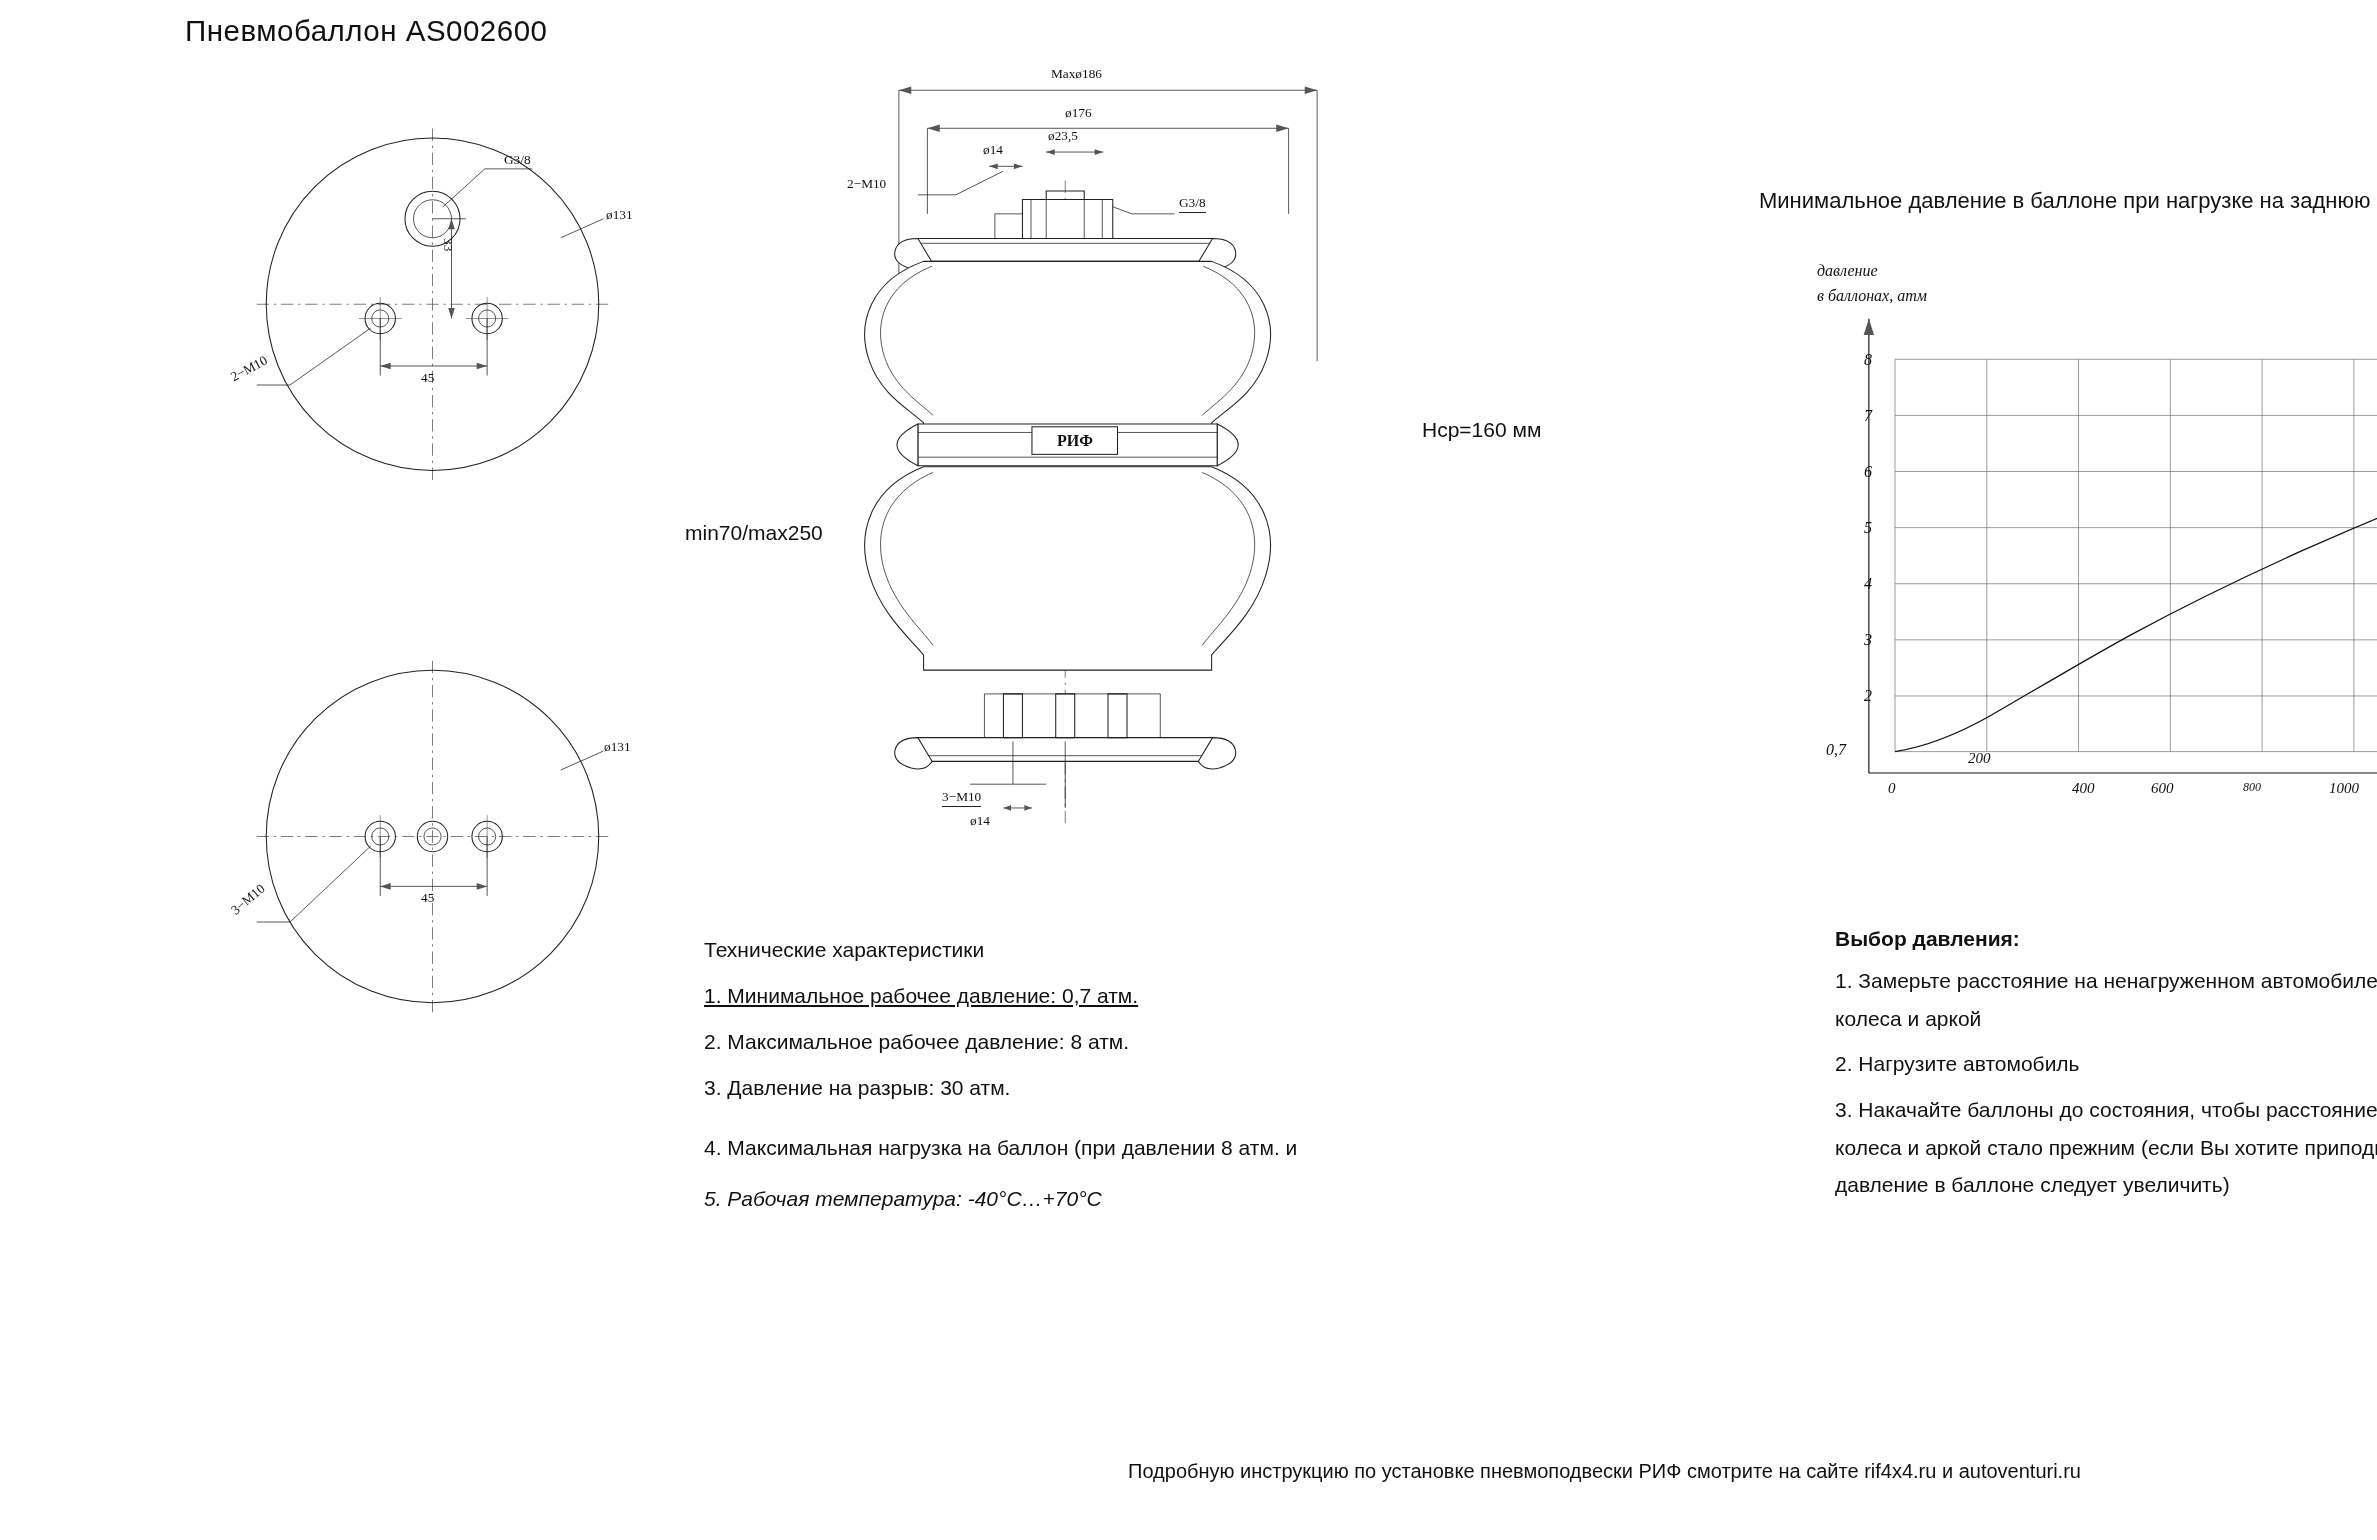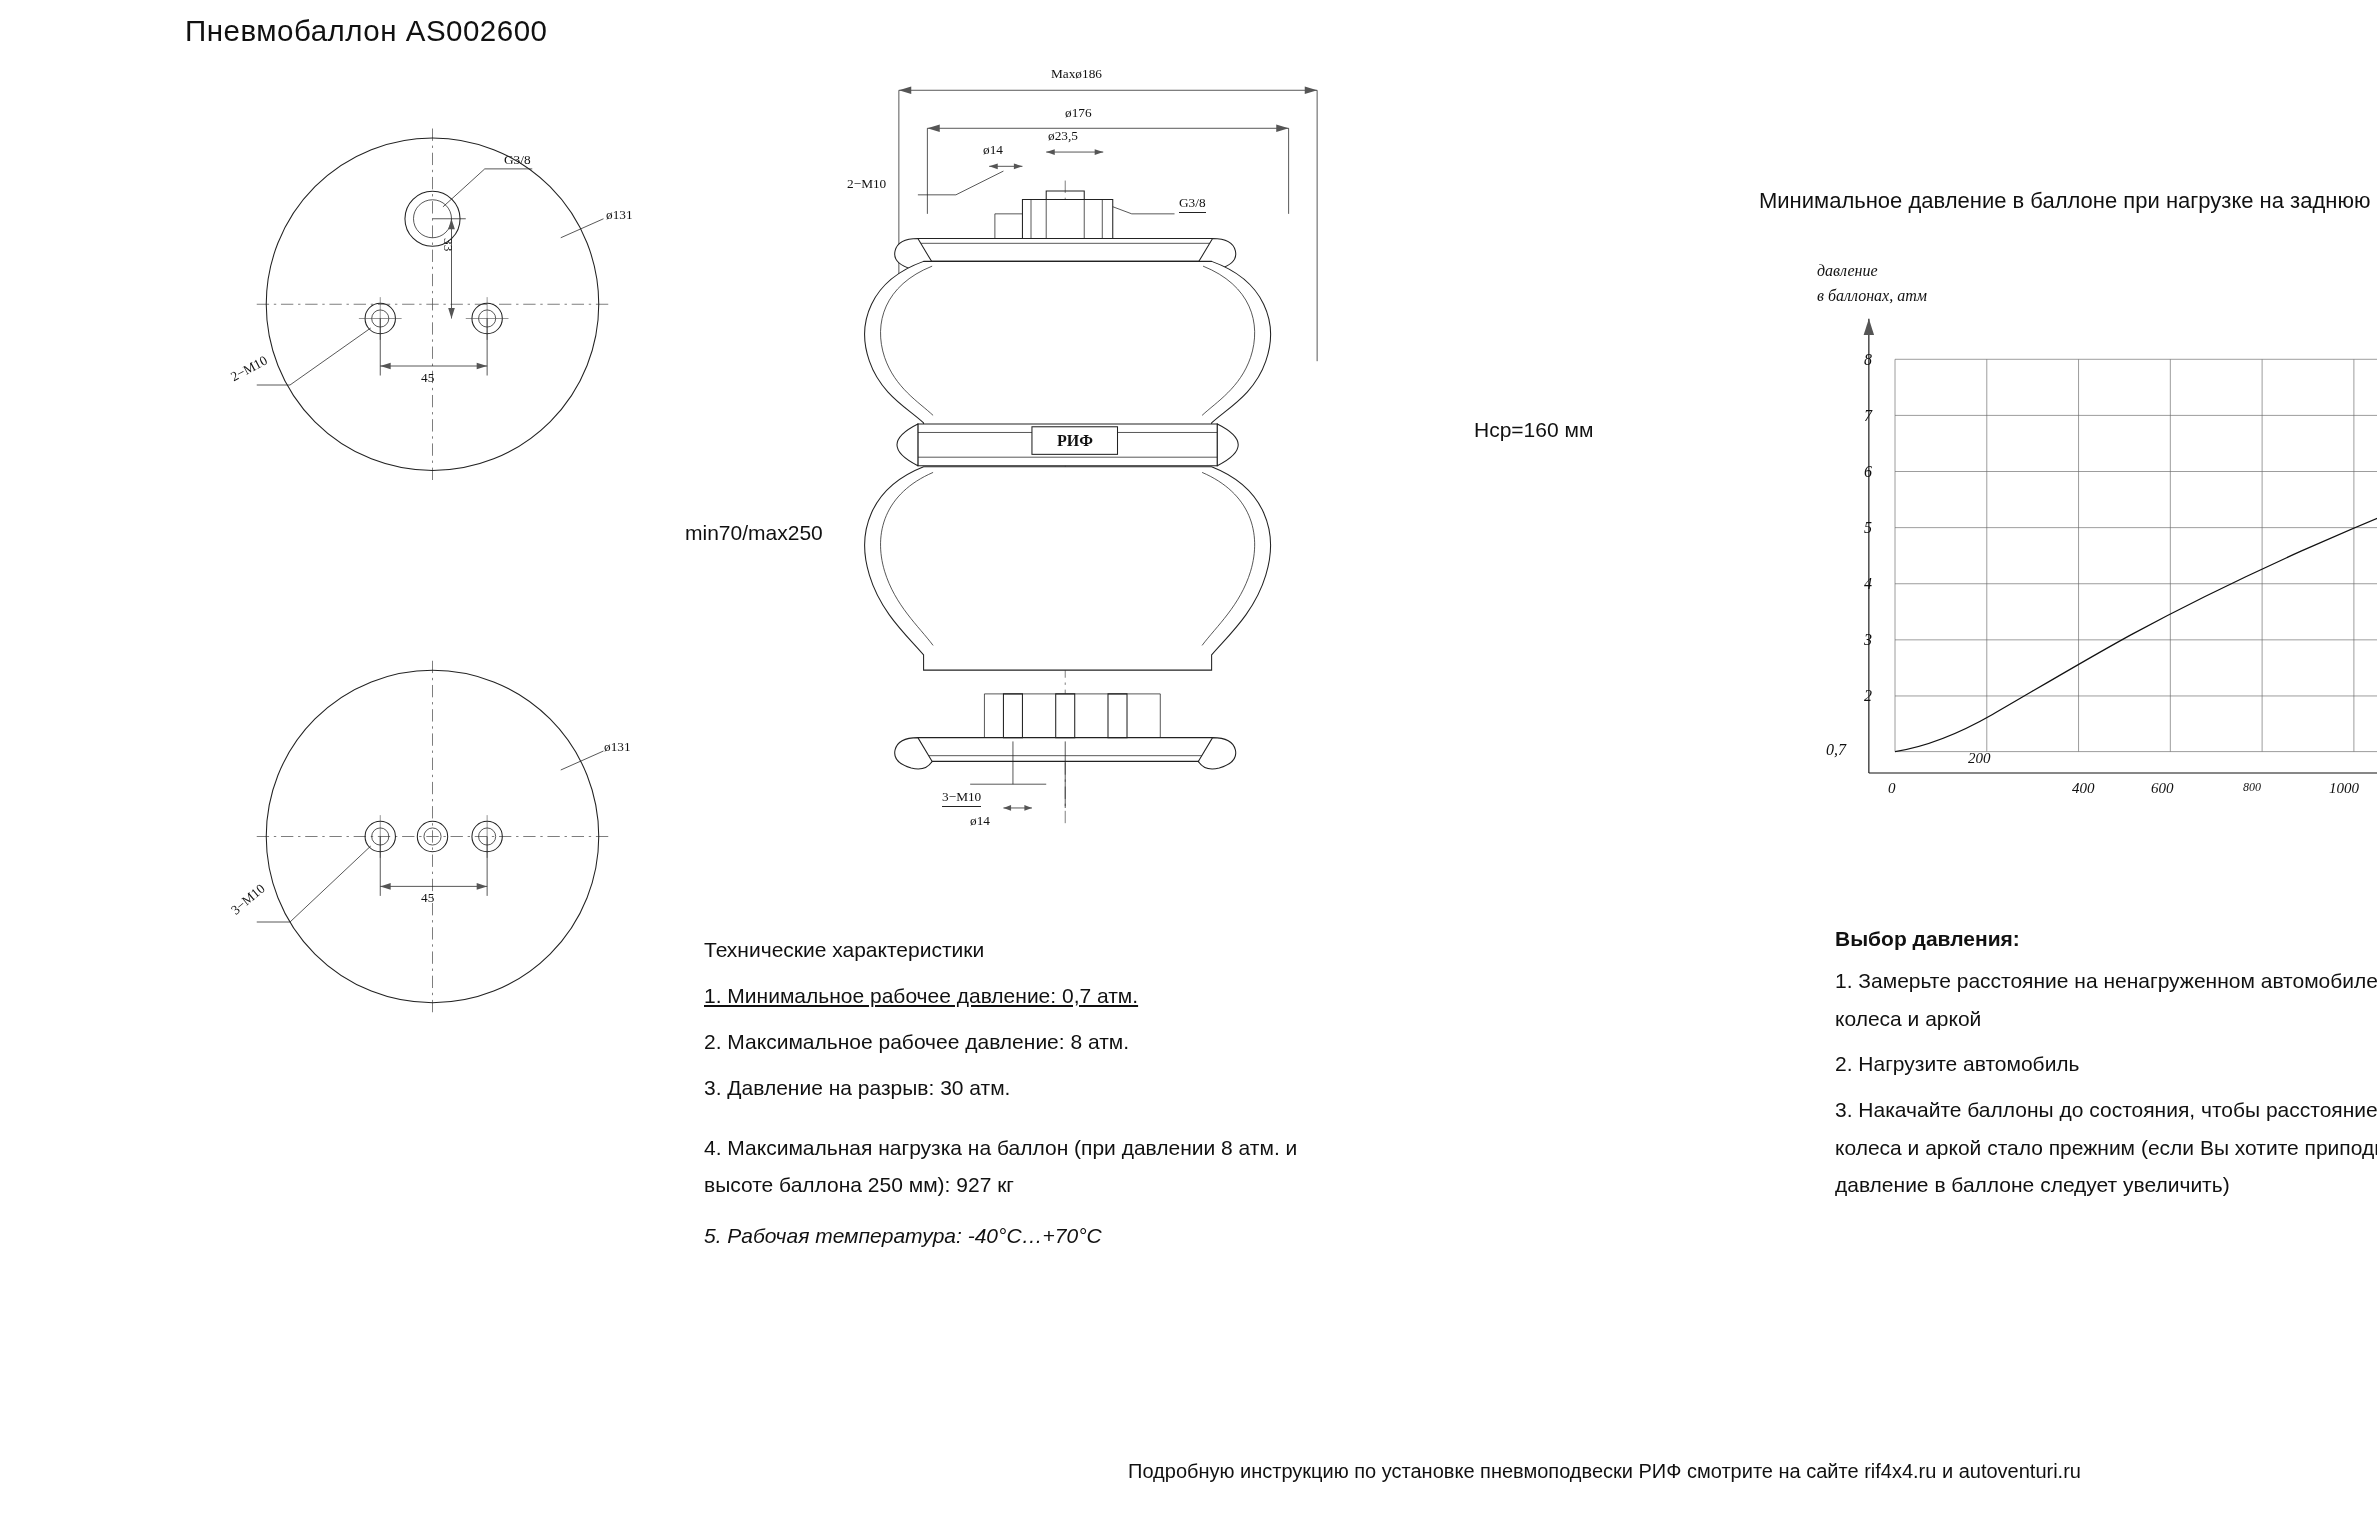--- a/index.html
+++ b/index.html
@@ -208,32 +208,31 @@
   <div class="abs dimtxt" style="left:266px;top:48px;">ø176</div>
   <div class="abs dimtxt" style="left:184px;top:85px;">ø14</div>
   <div class="abs dimtxt" style="left:249px;top:71px;">ø23,5</div>
   <div class="abs dimtxt" style="left:48px;top:119px;">2−M10</div>
   <div class="abs dimtxt" style="left:380px;top:138px;border-bottom:1px solid #222;padding-bottom:1px;">G3/8</div>
   <div class="abs rif" style="left:238px;top:375px;width:76px;text-align:center;">РИФ</div>
   <div class="abs dimtxt" style="left:143px;top:732px;border-bottom:1px solid #222;padding-bottom:1px;">3−M10</div>
   <div class="abs dimtxt" style="left:171px;top:756px;">ø14</div>
 </div>
 
-<div class="abs" style="left:1474px;top:418px;font-size:21px;">
+<div class="abs" style="left:1422px;top:418px;font-size:21px;">
   <span>Hср=160 мм</span>
 </div>
 <div class="abs" style="left:685px;top:521px;font-size:21px;">min70/max250</div>
 
 <div class="abs" style="left:704px;top:934px;width:1094px;">
   <div class="txt">Технические характеристики</div>
   <div class="txt" style="margin-top:13.3px;text-decoration:underline;">1. Минимальное рабочее давление: 0,7 атм.</div>
   <div class="txt" style="margin-top:13.3px;">2. Максимальное рабочее давление: 8 атм.</div>
   <div class="txt" style="margin-top:13.3px;">3. Давление на разрыв: 30 атм.</div>
   <div class="txt" style="margin-top:28px;">4. Максимальная нагрузка на баллон (при давлении 8 атм. и</div>
-  <div class="txt" style="margin-top:4.8px;">высоте баллона 250 мм): 927 кг</div>
   <div class="txt" style="margin-top:18px;font-style:italic;">5. Рабочая температура: -40°C…+70°C</div>
 </div>
 
 <div class="abs" style="left:1759px;top:188px;font-size:22px;">Минимальное давление в баллоне при нагрузке на заднюю ось автомобиля</div>
 
 <div class="abs" style="left:1769px;top:257px;width:1379px;height:585px;">
   <svg width="1379" height="585" viewBox="0 0 2900 1230">
 
     <line class="axis" x1="210" y1="1085" x2="2560" y2="1085"></line>
     <path class="hatch" d="M2560,1085 l-34,-11 v22 z"></path>

